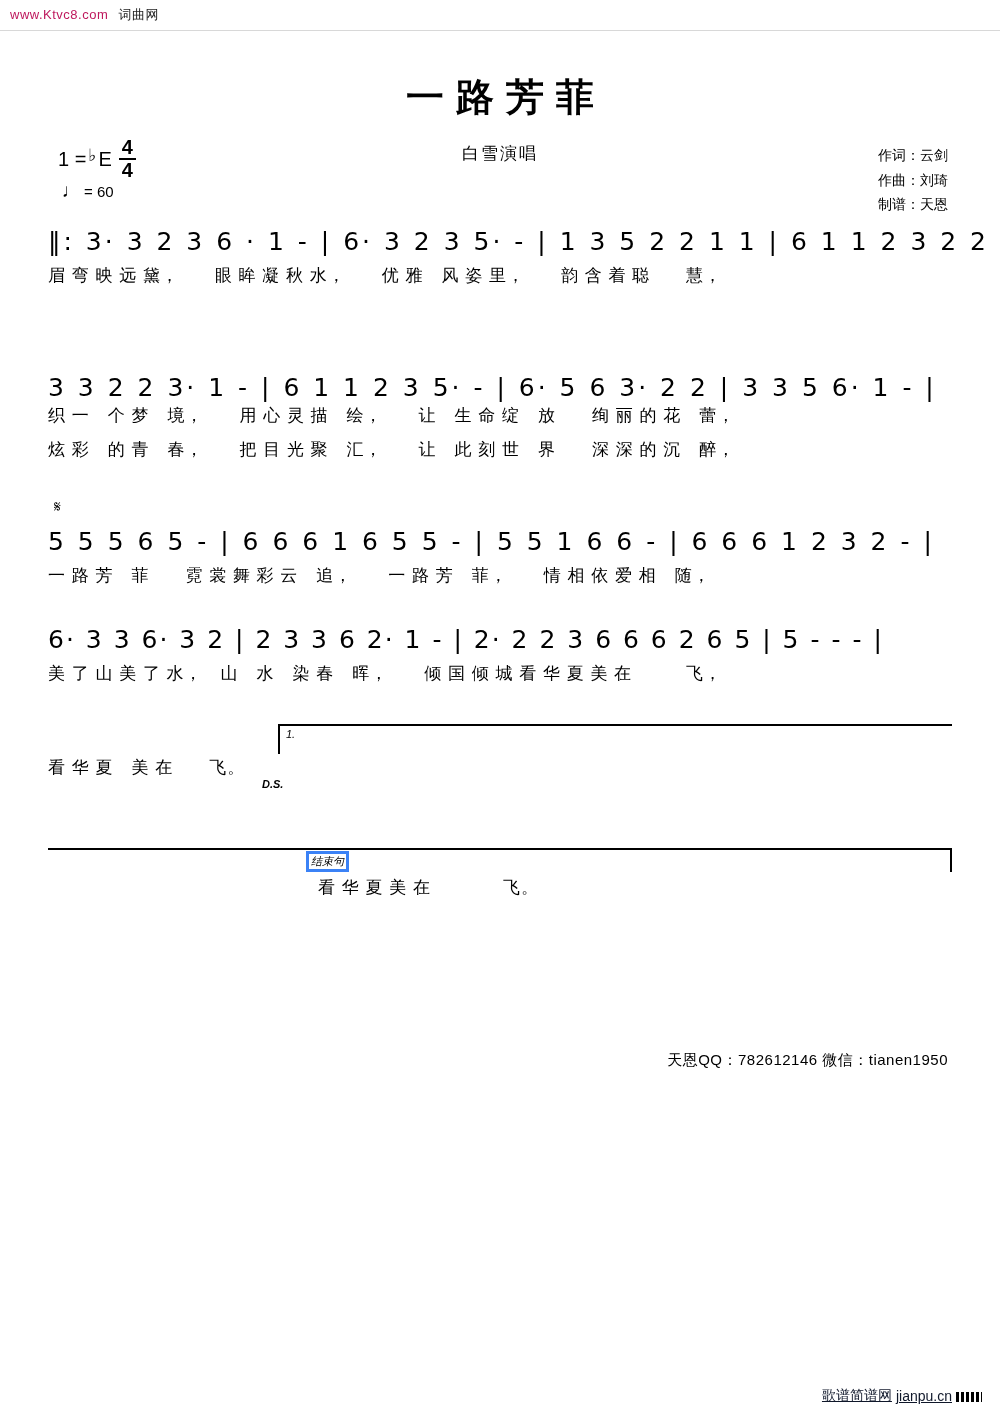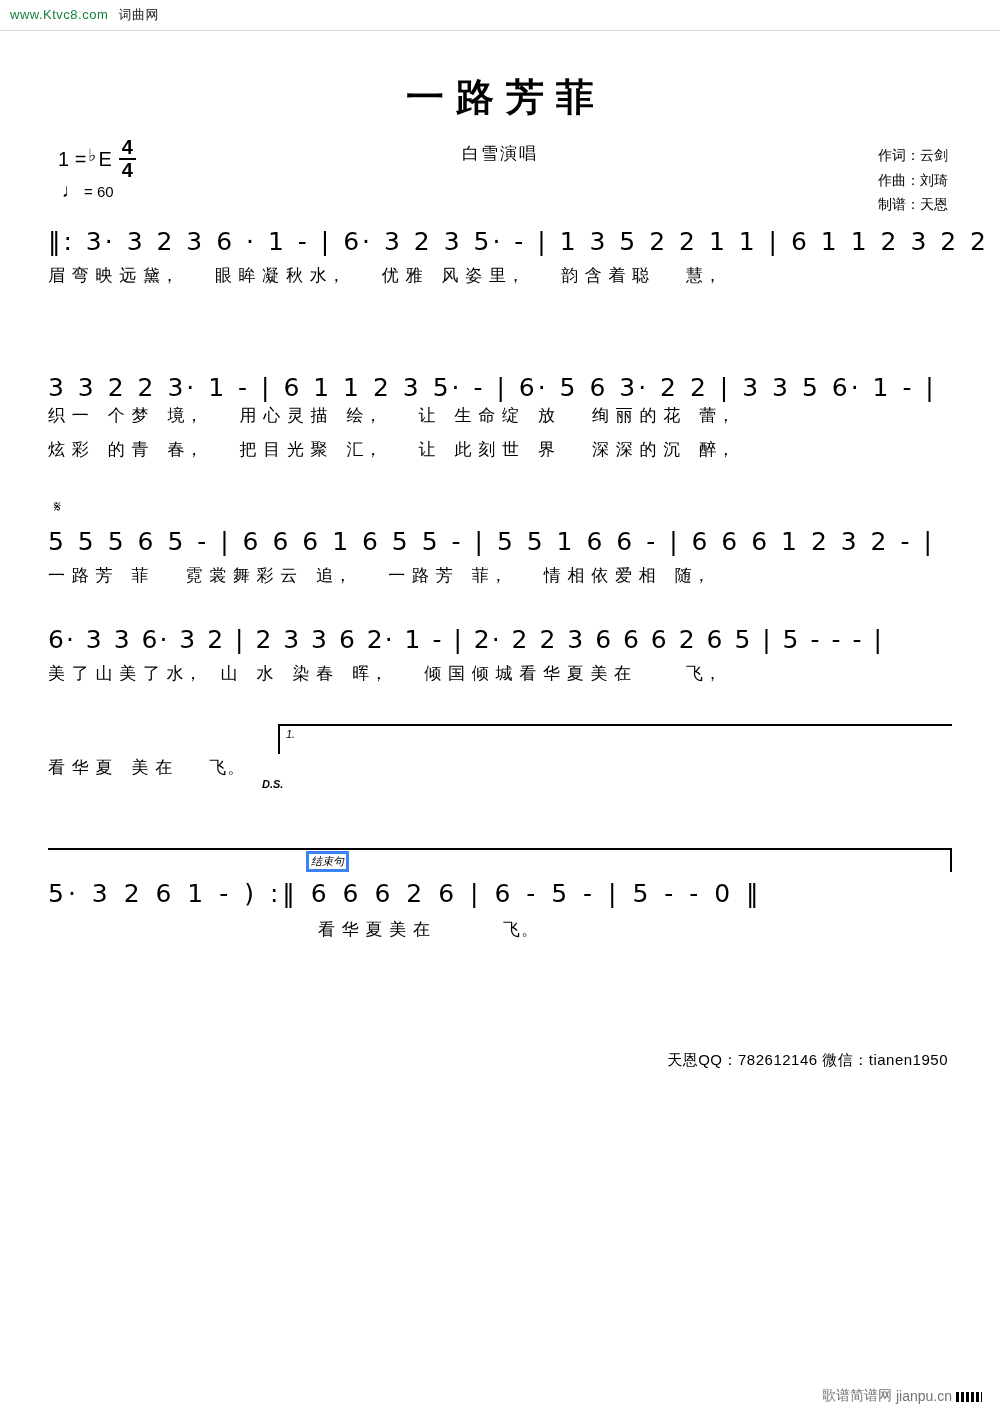--- a/index.html
+++ b/index.html
@@ -18,21 +18,21 @@
 
   
   .topbar {
     position: absolute;
     top: 6px;
     left: 10px;
     font-size: 13px;
     color: #333;
     letter-spacing: 0.5px;
   }
-  .topbar .dom { color: #15803d; }
+  .topbar .dom { color: #be185d; }
   .topbar .cn { margin-left: 6px; color: #222; }
 
   
   .page-rule {
     position: absolute;
     left: 0; right: 0;
     top: 30px;
     border-top: 1px solid #d8d8d8;
   }
 
@@ -137,24 +137,25 @@
     right: 52px;
     font-size: 15px;
     letter-spacing: 0.5px;
   }
 
   .bottom-brand {
     position: absolute;
     right: 18px;
     bottom: 10px;
     font-size: 14px;
-    color: #737373;
+    color: #0f172a;
     display: flex;
     align-items: center;
     gap: 4px;
+    text-decoration: underline;
   }
   .bottom-brand .bar {
     display: inline-block;
     width: 26px; height: 10px;
     background: repeating-linear-gradient(90deg,#000 0 3px,#fff 3px 5px);
     position: relative; top: 1px;
   }
 
   .small-label { font-size: 11px; font-style: italic; }
 </style>
@@ -237,23 +238,20 @@
   <div class="small-label" style="position:absolute;left:238px;top:4px;">1.</div>
   <div class="small-label" style="position:absolute;left:214px;top:54px;font-weight:bold;">D.S.</div>
   <div class="lyr-row" style="margin-top:32px;">
     <span style="position:static;">看 华 夏　美 在　　飞。</span>
   </div>
 </div>
 
 <div class="system" style="top:848px;">
   <div style="position:absolute;left:0;right:0;top:0;height:22px;border-top:2px solid #000;border-right:2px solid #000;"></div>
   <div class="small-label" style="position:absolute;left:258px;top:3px;border:3px solid #3b82f6;padding:0 2px;">结束句</div>
-  <div class="sysbox" style="height:42px;">
-    <div class="notes-row" style="position:absolute;left:0;top:18px;letter-spacing:4px;">5· 3   2 6   1  - ) :‖ 6 6 6  2 6  | 6  -  5  -  | 5  -  -  0 ‖</div>
-  </div>
   <div class="lyr-row" style="margin-top:28px;padding-left:270px;">
     <span style="position:static;">看 华 夏 美 在　　　　飞。</span>
   </div>
 </div>
 
 <div class="footer-note">天恩QQ：782612146 微信：tianen1950</div>
 
 <div class="bottom-brand">
   <span>歌谱简谱网</span>
   <span>jianpu.cn</span>

